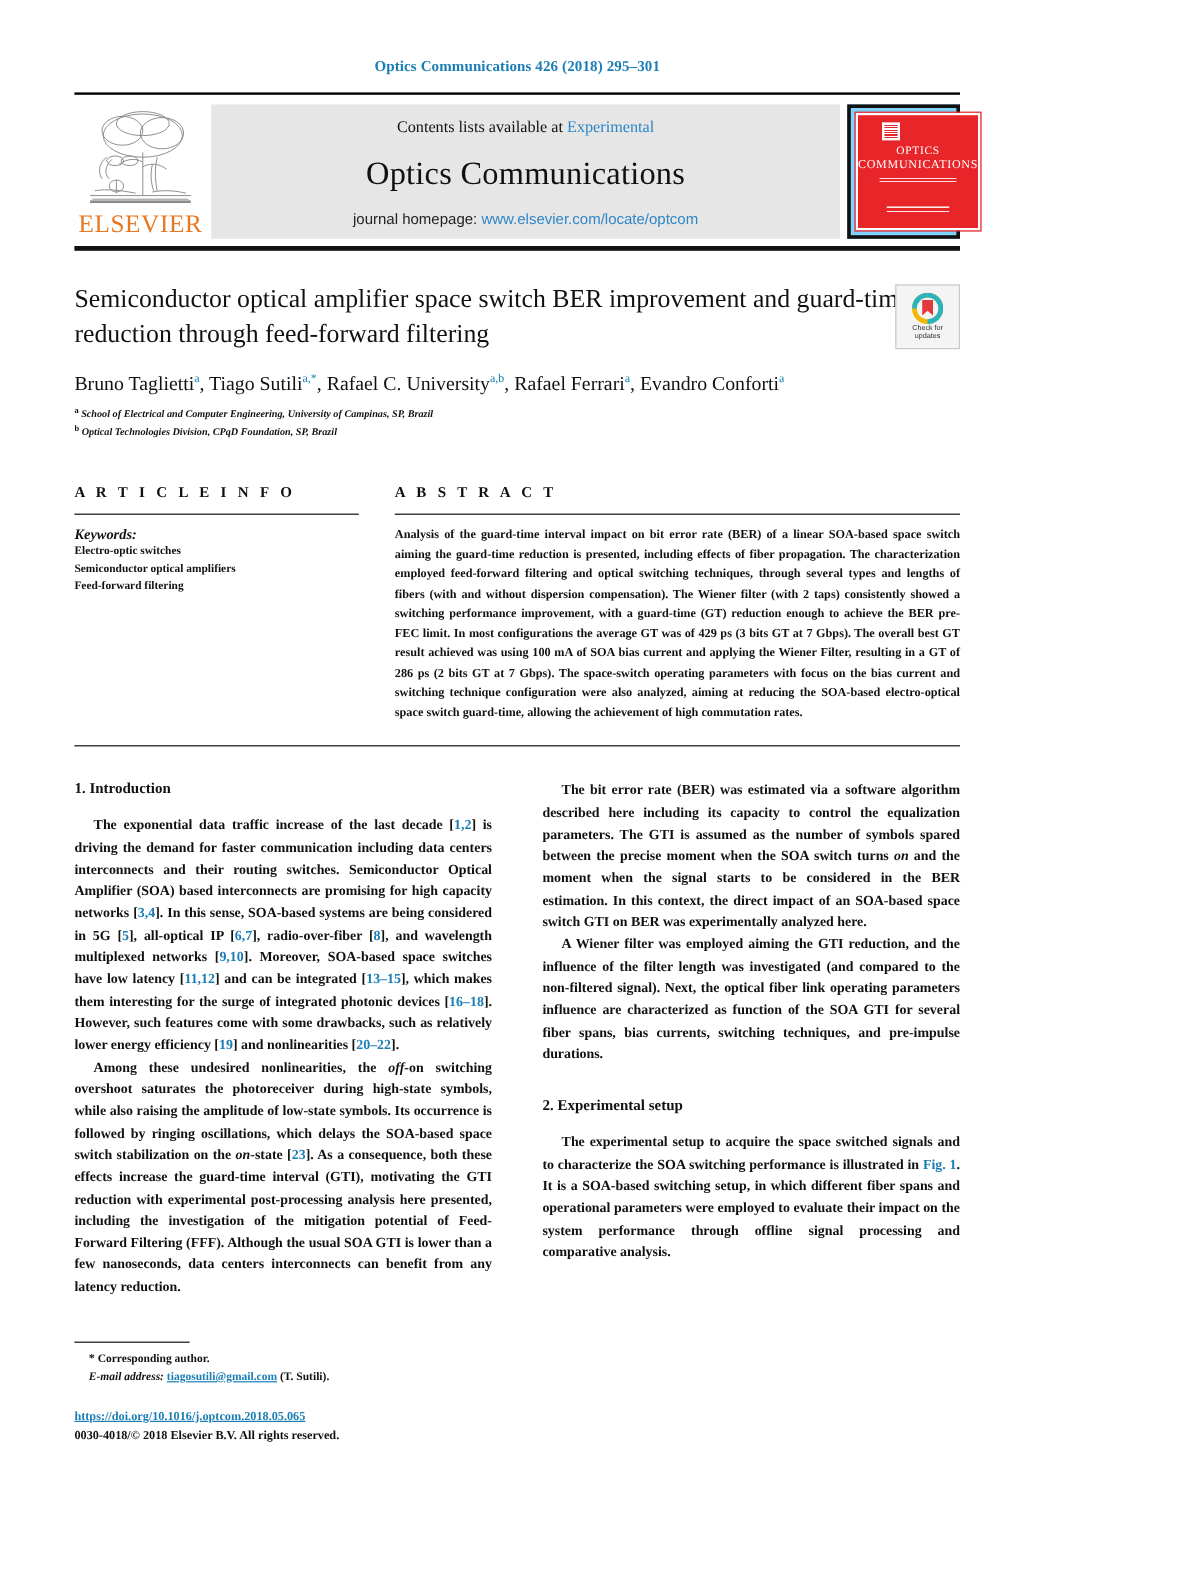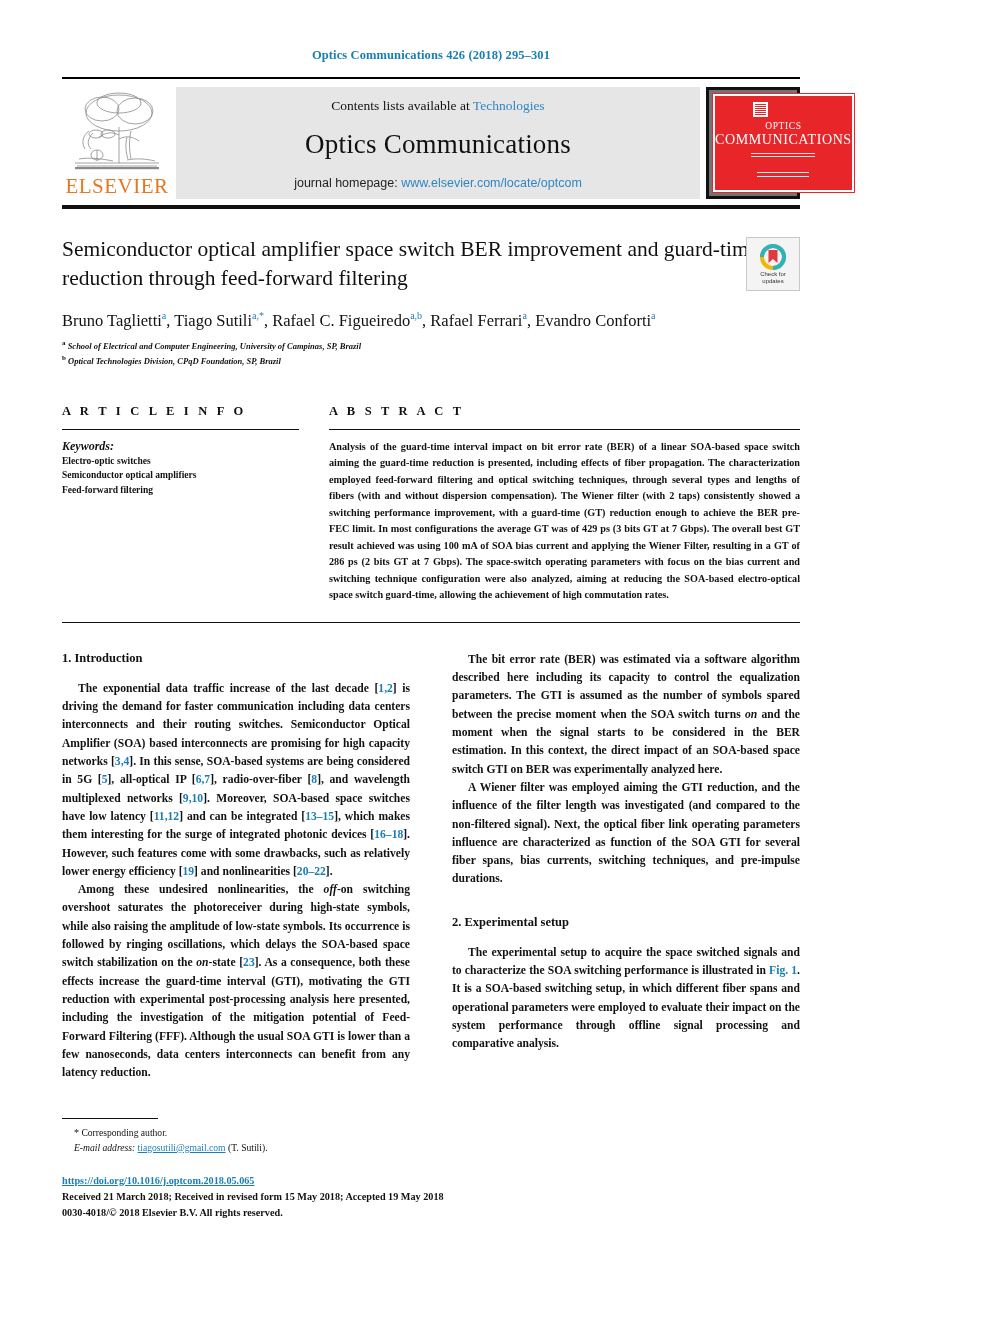--- a/index.html
+++ b/index.html
@@ -89,21 +89,21 @@
     font-size: 12.5px;
     font-family: "Liberation Sans", sans-serif;
     color: #222;
   }
   .banner .homepage-line a.link { color:#2f86c5; text-decoration:none; }
 
   .cover {
     flex: 0 0 94px;
     width: 94px;
     border: 3px solid #111;
-    background: #737373;
+    background: #7dd3fc;
     padding: 4px;
     box-sizing: border-box;
     display: flex;
   }
   .cover-inner {
     flex: 1;
     background: #e8262a;
     border: 2px solid #fff;
     outline: 1px solid #e8262a;
     display: flex;
@@ -128,21 +128,21 @@
   .cover-title {
     color: #fff;
     font-family: "Liberation Serif", serif;
     font-size: 9.5px;
     line-height: 1.15;
     text-align: center;
     letter-spacing: 0.6px;
     font-variant: small-caps;
     text-transform: uppercase;
   }
-  .cover-title .l2 { font-size: 14px; display:block; }
+  .cover-title .l2 { font-size: 10px; display:block; }
   .cover-sub {
     margin-top: 5px;
     width: 64px;
     height: 6px;
     background: repeating-linear-gradient(to bottom, rgba(255,255,255,.85) 0 1px, transparent 1px 3px);
   }
   .cover-bottom {
     position: absolute;
     bottom: 10px;
     width: 52px;
@@ -290,21 +290,21 @@
     width: 420px;
   }
   .foot-rule {
     width: 96px;
     border-top: 1.3px solid #111;
     margin-bottom: 6px;
   }
   .foot-line {
     font-family: "Liberation Serif", serif;
     font-size: 9.6px;
-    font-weight: normal;
+    font-weight: bold;
     color: #111;
     line-height: 1.55;
   }
   .foot-line .star { font-size: 10px; }
   .foot-indent { padding-left: 12px; }
   .foot-ital { font-style: italic; }
   .foot-link { color: #1a7eb5; }
   .doi-block { margin-top: 14px; }
   .doi-link {
     font-family: "Liberation Serif", serif;
@@ -354,21 +354,21 @@
           <path d="M10 72 C20 70 34 72 44 74"></path>
           <path d="M58 73 C68 71 78 72 86 74"></path>
         </g>
         <rect x="6" y="80" width="84" height="2.2" fill="#8a8a8a"></rect>
       </svg>
       <div class="elsevier-word">ELSEVIER</div>
     </div>
 
     <div class="banner">
       <div class="contents-line">
-        <span>Contents lists available at </span><a class="link" href="#">Technologies</a>
+        <span>Contents lists available at </span><a class="link" href="#">Experimental</a>
       </div>
       <div class="journal-name">Optics Communications</div>
       <div class="homepage-line">
         <span>journal homepage: </span><a class="link" href="#">www.elsevier.com/locate/optcom</a>
       </div>
     </div>
 
     <div class="cover">
       <div class="cover-inner">
         <div class="cover-mini-logo"></div>
@@ -395,21 +395,21 @@
       </svg>
       <div class="crossmark-label">
         <span>Check for</span><br>
         <span>updates</span>
       </div>
     </div>
 
     <div class="authors">
       <span>Bruno Taglietti</span><sup>a</sup>,
       <span>Tiago Sutili</span><sup>a,*</sup>,
-      <span>Rafael C. Figueiredo</span><sup>a,b</sup>,
+      <span>Rafael C. University</span><sup>a,b</sup>,
       <span>Rafael Ferrari</span><sup>a</sup>,
       <span>Evandro Conforti</span><sup>a</sup>
     </div>
 
     <div class="affil">
       <div>
         <sup>a</sup>
         <span>School of Electrical and Computer Engineering, University of Campinas, SP, Brazil</span>
       </div>
       <div>
@@ -461,18 +461,17 @@
       <span class="star">*</span>
       <span>Corresponding author.</span>
     </div>
     <div class="foot-line foot-indent">
       <span class="foot-ital">E-mail address:</span>
       <a class="foot-link" href="#">tiagosutili@gmail.com</a>
       <span>(T. Sutili).</span>
     </div>
     <div class="doi-block">
       <a class="doi-link" href="#">https://doi.org/10.1016/j.optcom.2018.05.065</a>
-      <div class="doi-meta">Received 21 March 2018; Received in revised form 15 May 2018; Accepted 19 May 2018</div>
       <div class="doi-meta">0030-4018/© 2018 Elsevier B.V. All rights reserved.</div>
     </div>
   </div>
 
 </div>
 
 </body></html>

